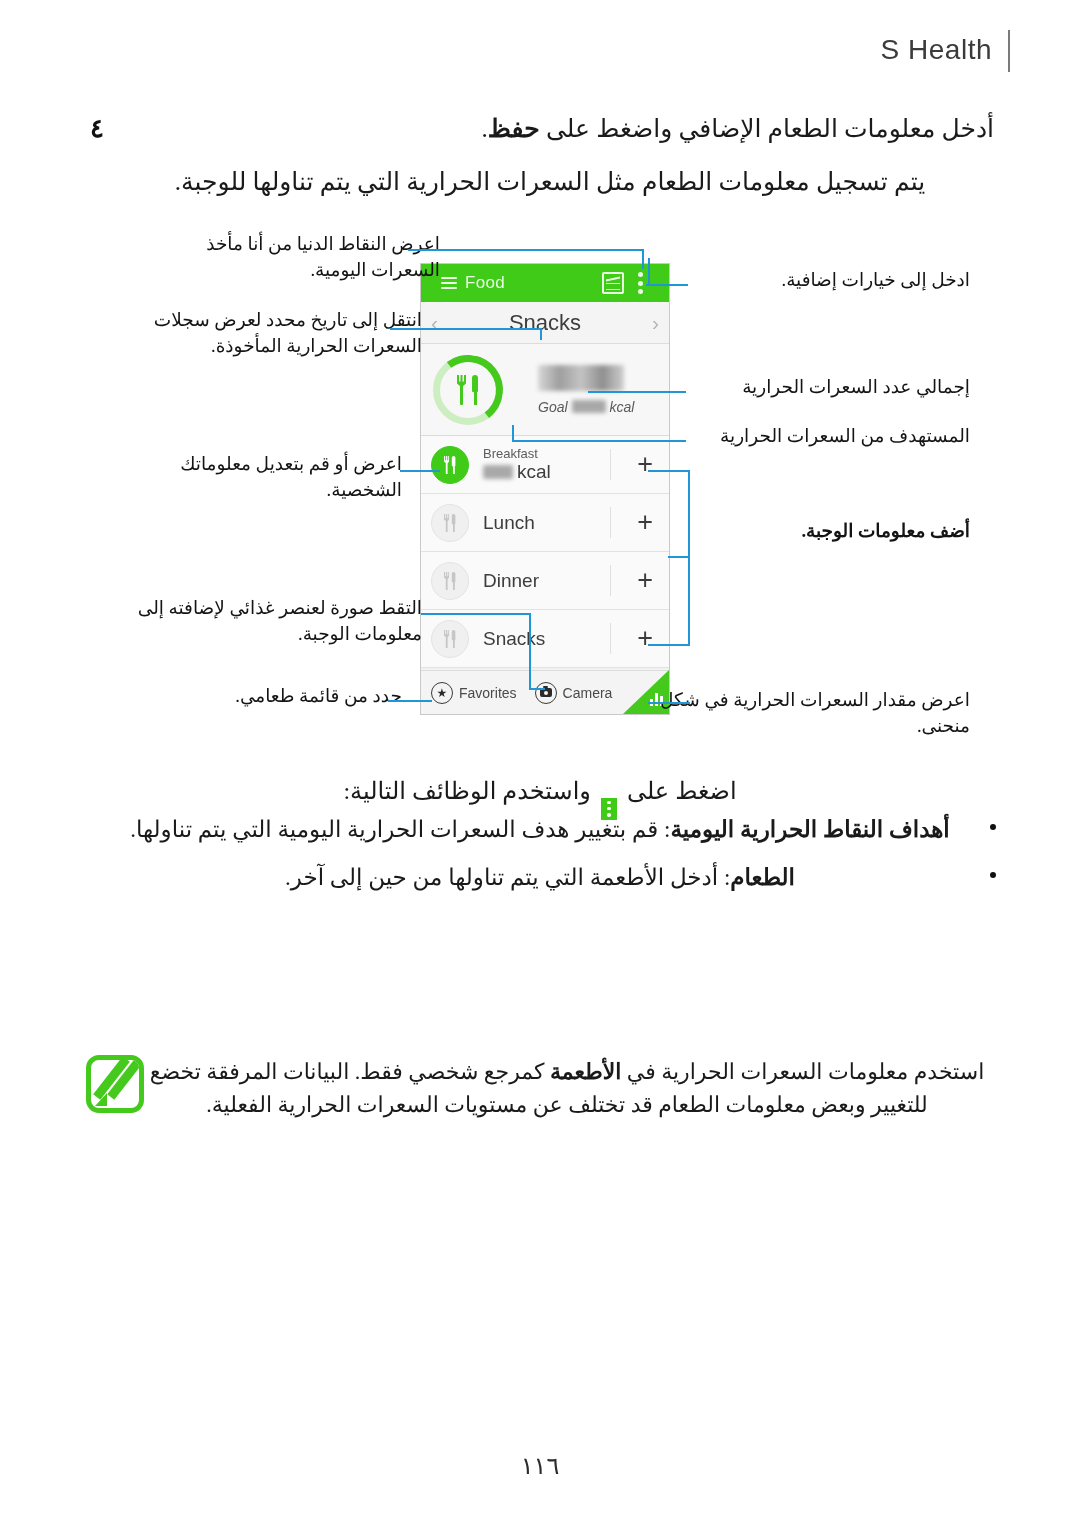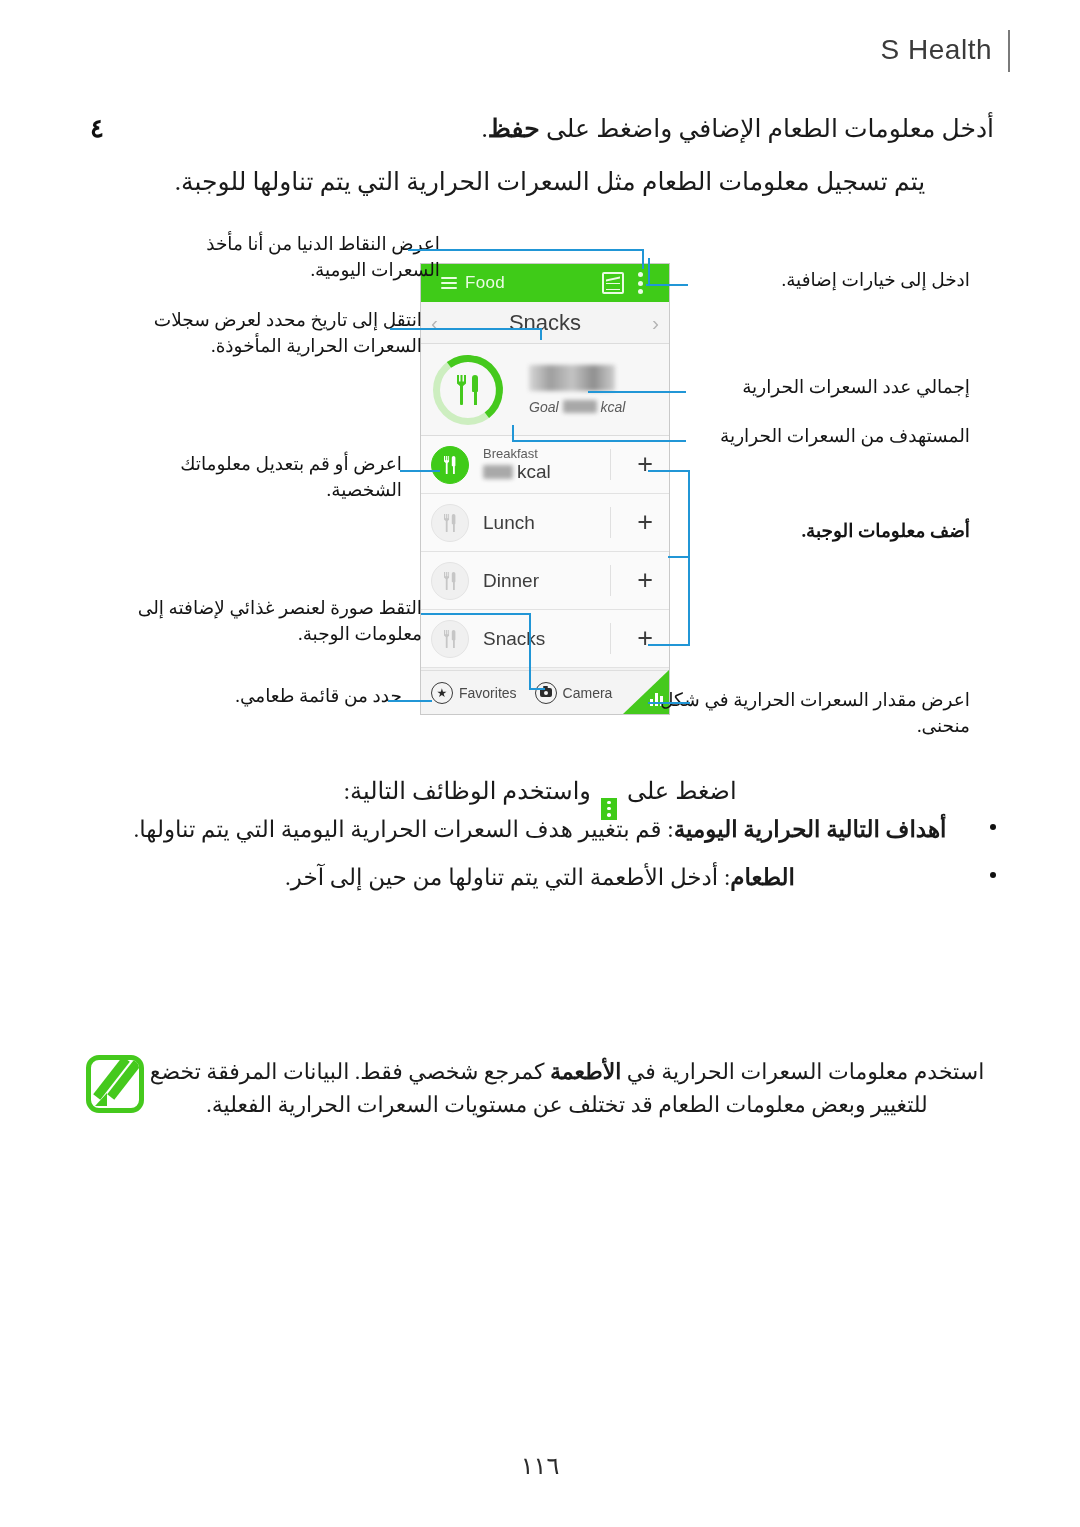--- a/index.html
+++ b/index.html
@@ -188,21 +188,21 @@
     content:""; position:absolute; top:11px; left:3px; width:3px; height:19px; background:#45c91d; border-radius:0 0 1px 1px;
   }
   .knife { width: 8px; height: 30px; position: relative; }
   .knife::before {
     content:""; position:absolute; top:0; left:1px; width:6px; height:17px; background:#45c91d;
     border-radius: 3px 3px 1px 1px;
   }
   .knife::after {
     content:""; position:absolute; top:15px; left:3px; width:3px; height:15px; background:#45c91d;
   }
-  .cal-block { margin-left: 26px; }
+  .cal-block { margin-left: 35px; }
   .cal-total {
     width: 86px; height: 26px;
     background: linear-gradient(90deg,#d7d7d7,#9e9e9e,#c4c4c4,#8f8f8f,#cfcfcf);
     filter: blur(2.2px);
     border-radius: 2px;
   }
   .goal-line {
     margin-top: 8px;
     font-size: 14px; font-style: italic; color: #5a5a5a;
     display: flex; align-items: center; gap: 4px;
@@ -563,21 +563,21 @@
 
 <div class="press-line">
   <span>اضغط على </span><span class="inline-kebab">
       <i></i>
       <i></i>
       <i></i>
     </span><span> واستخدم الوظائف التالية:</span>
 </div>
 
 <ul class="func-list">
-  <li><span class="bullet"></span><b>أهداف التالية الحرارية اليومية</b><span>: قم بتغيير هدف السعرات الحرارية اليومية التي يتم تناولها.</span></li>
+  <li><span class="bullet"></span><b>أهداف النقاط الحرارية اليومية</b><span>: قم بتغيير هدف السعرات الحرارية اليومية التي يتم تناولها.</span></li>
   <li><span class="bullet"></span><b>الطعام</b><span>: أدخل الأطعمة التي يتم تناولها من حين إلى آخر.</span></li>
 </ul>
 
 <div class="note">
   <div class="note-icon">
     <span class="p1"></span>
       <span class="p2"></span>
       <span class="tip"></span>
   </div>
   <div class="note-text">

